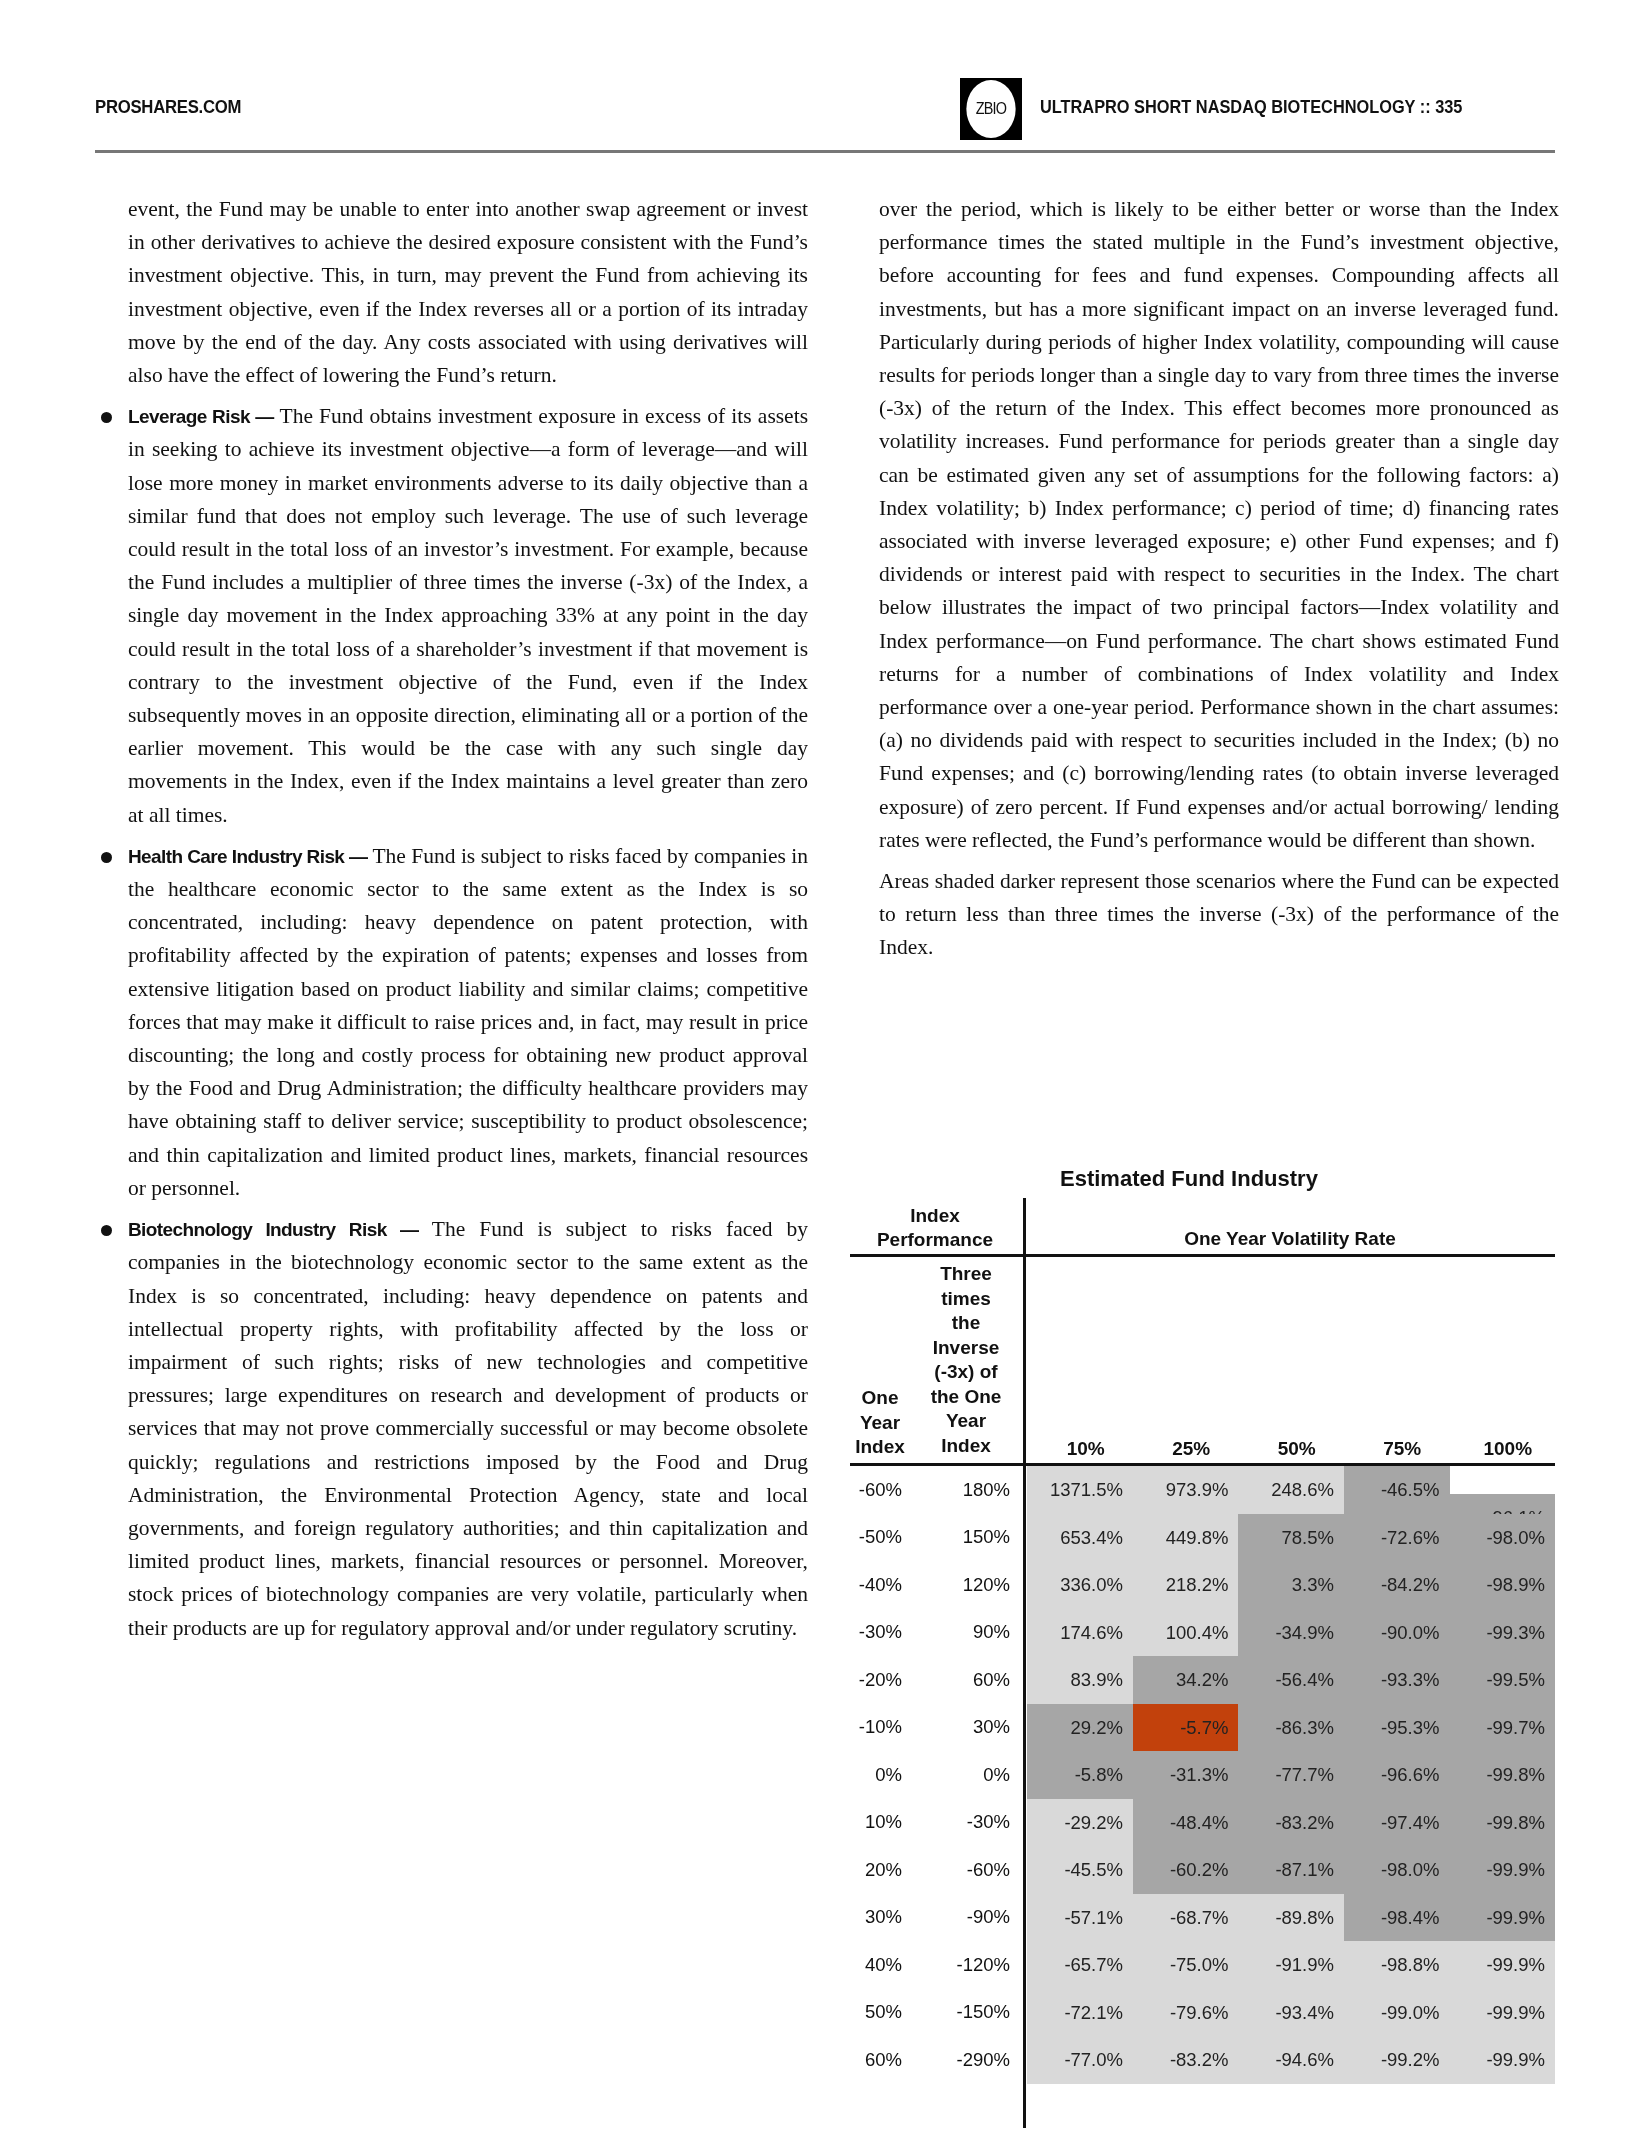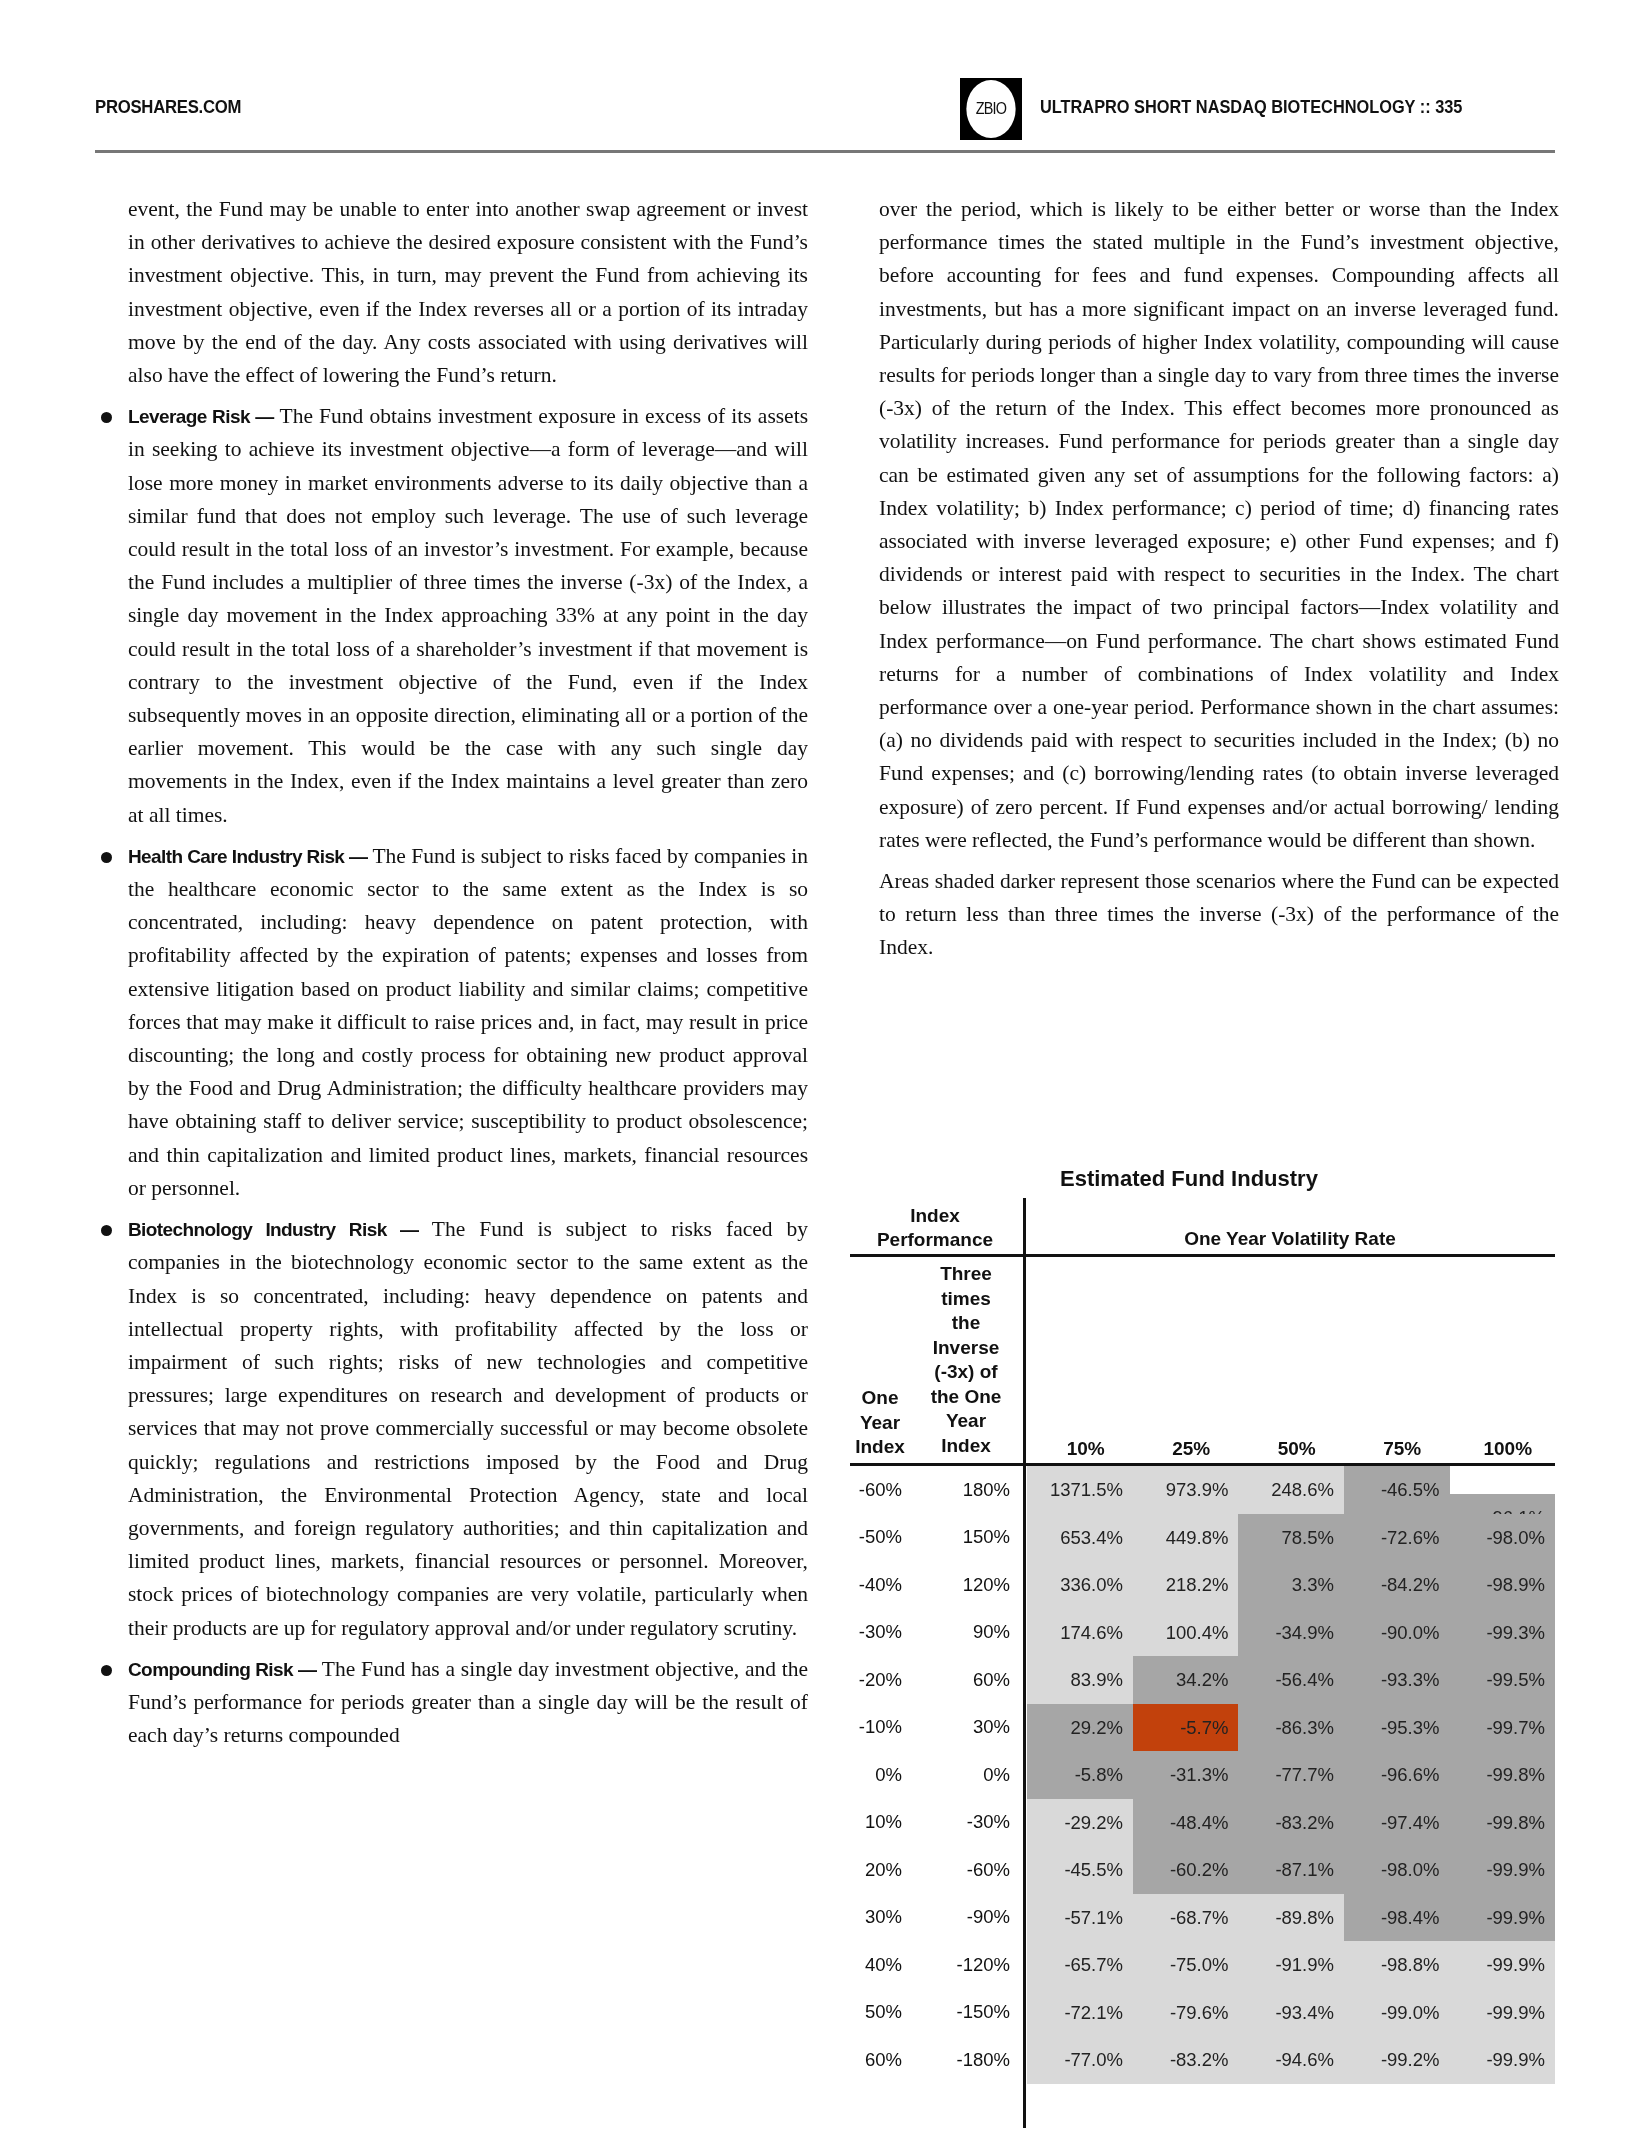--- a/index.html
+++ b/index.html
@@ -57,24 +57,20 @@
   <div class="bullet">
     <span class="bullet-dot"></span>
     <span class="term">Health Care Industry Risk —</span><span> The Fund is subject to risks faced by companies in the healthcare economic sector to the same extent as the Index is so concentrated, including: heavy dependence on patent protection, with profitability affected by the expiration of patents; expenses and losses from extensive litigation based on product liability and similar claims; com­petitive forces that may make it difficult to raise prices and, in fact, may result in price discounting; the long and costly proc­ess for obtaining new product approval by the Food and Drug Administration; the difficulty healthcare providers may have obtaining staff to deliver service; susceptibility to product obsolescence; and thin capitalization and limited product lines, markets, financial resources or personnel.</span>
   </div>
 
   <div class="bullet">
     <span class="bullet-dot"></span>
     <span class="term">Biotechnology Industry Risk —</span><span> The Fund is subject to risks faced by companies in the biotechnology economic sector to the same extent as the Index is so concentrated, including: heavy dependence on patents and intellectual property rights, with profitability affected by the loss or impairment of such rights; risks of new technologies and competitive pressures; large expenditures on research and development of products or services that may not prove commercially successful or may become obsolete quickly; regulations and restrictions imposed by the Food and Drug Administration, the Environmental Pro­tection Agency, state and local governments, and foreign regu­latory authorities; and thin capitalization and limited product lines, markets, financial resources or personnel. Moreover, stock prices of biotechnology companies are very volatile, par­ticularly when their products are up for regulatory approval and/or under regulatory scrutiny.</span>
   </div>
 
-  <div class="bullet">
-    <span class="bullet-dot"></span>
-    <span class="term">Compounding Risk —</span><span> The Fund has a single day investment objective, and the Fund’s performance for periods greater than a single day will be the result of each day’s returns compounded</span>
-  </div>
 </div>
 
 <div class="col col-right">
   <p class="para">over the period, which is likely to be either better or worse than the Index performance times the stated multiple in the Fund’s investment objective, before accounting for fees and fund expenses. Compounding affects all investments, but has a more significant impact on an inverse leveraged fund. Particularly during periods of higher Index volatility, compounding will cause results for periods longer than a single day to vary from three times the inverse (-3x) of the return of the Index. This effect becomes more pronounced as volatility increases. Fund performance for periods greater than a single day can be esti­mated given any set of assumptions for the following factors: a) Index volatility; b) Index performance; c) period of time; d) financing rates associated with inverse leveraged exposure; e) other Fund expenses; and f) dividends or interest paid with respect to securities in the Index. The chart below illustrates the impact of two principal factors—Index volatility and Index performance—on Fund performance. The chart shows estimated Fund returns for a number of combinations of Index volatility and Index performance over a one-year period. Performance shown in the chart assumes: (a) no dividends paid with respect to securities included in the Index; (b) no Fund expenses; and (c) borrowing/lending rates (to obtain inverse leveraged exposure) of zero percent. If Fund expenses and/or actual bor­rowing/ lending rates were reflected, the Fund’s performance would be different than shown.</p>
   <p class="para">Areas shaded darker represent those scenarios where the Fund can be expected to return less than three times the inverse (-3x) of the performance of the Index.</p>
 </div>
 
 <div class="table-wrap" id="tbl">
   <div class="tbl-title">Estimated Fund Industry</div>
   <div class="hdr-index-perf"><span style="display:inline-block;width:120px;">Index Performance</span></div>
@@ -180,19 +176,19 @@
     <div class="cell" style="left: 493.5px; width: 106px; top: 781px; height: 48px; background: rgb(217, 217, 217);">-98.8%</div>
     <div class="cell" style="left: 599px; width: 106px; top: 781px; height: 48px; background: rgb(217, 217, 217);">-99.9%</div>
     <div class="idx" style="left: 0px; width: 52px; top: 828.5px;">50%</div>
     <div class="idx" style="left: 60px; width: 100px; top: 828.5px;">-150%</div>
     <div class="cell" style="left: 177px; width: 106px; top: 828.5px; height: 48px; background: rgb(217, 217, 217);">-72.1%</div>
     <div class="cell" style="left: 282.5px; width: 106px; top: 828.5px; height: 48px; background: rgb(217, 217, 217);">-79.6%</div>
     <div class="cell" style="left: 388px; width: 106px; top: 828.5px; height: 48px; background: rgb(217, 217, 217);">-93.4%</div>
     <div class="cell" style="left: 493.5px; width: 106px; top: 828.5px; height: 48px; background: rgb(217, 217, 217);">-99.0%</div>
     <div class="cell" style="left: 599px; width: 106px; top: 828.5px; height: 48px; background: rgb(217, 217, 217);">-99.9%</div>
     <div class="idx" style="left: 0px; width: 52px; top: 876px;">60%</div>
-    <div class="idx" style="left: 60px; width: 100px; top: 876px;">-180%</div>
+    <div class="idx" style="left: 60px; width: 100px; top: 876px;">-290%</div>
     <div class="cell" style="left: 177px; width: 106px; top: 876px; height: 48px; background: rgb(217, 217, 217);">-77.0%</div>
     <div class="cell" style="left: 282.5px; width: 106px; top: 876px; height: 48px; background: rgb(217, 217, 217);">-83.2%</div>
     <div class="cell" style="left: 388px; width: 106px; top: 876px; height: 48px; background: rgb(217, 217, 217);">-94.6%</div>
     <div class="cell" style="left: 493.5px; width: 106px; top: 876px; height: 48px; background: rgb(217, 217, 217);">-99.2%</div>
     <div class="cell" style="left: 599px; width: 106px; top: 876px; height: 48px; background: rgb(217, 217, 217);">-99.9%</div>
   </div>
 
 </body></html>

